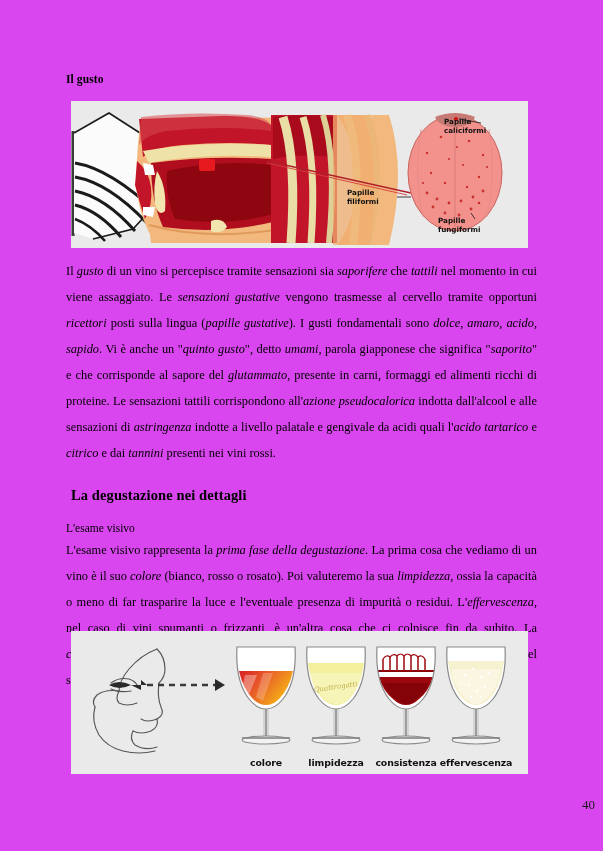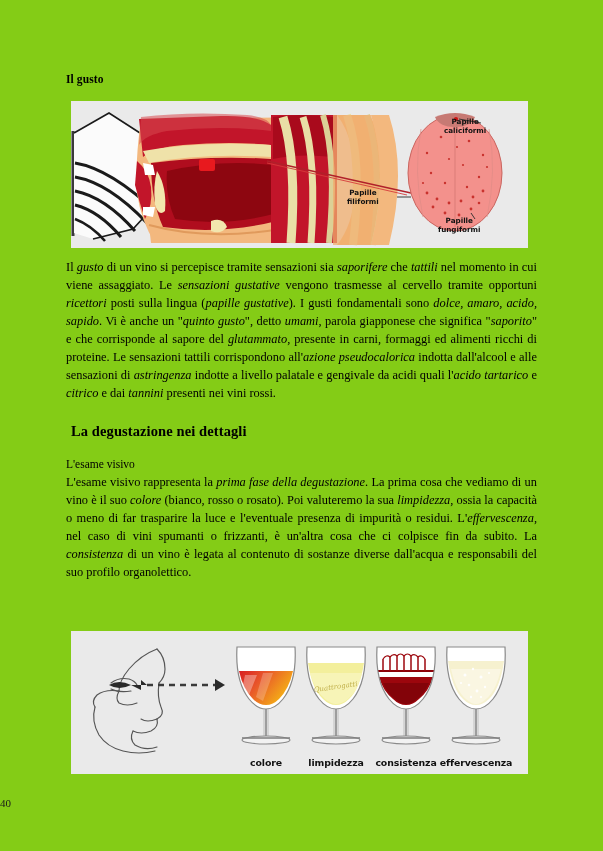--- a/index.html
+++ b/index.html
@@ -11,21 +11,21 @@
     width: 603px;
     height: 851px;
     position: relative;
     font-family: "Liberation Serif", "DejaVu Serif", serif;
     color: #000000;
     overflow: hidden;
   }
   .page {
     position: absolute;
     inset: 0;
-    background: #84cc16;
+    background: #d946ef;
   }
   .content {
     position: absolute;
     left: 66px;
     top: 0;
     width: 471px;
   }
 
   
   .h-section {
@@ -46,21 +46,21 @@
   .h-sub {
     font-size: 11.5px;
     font-weight: normal;
     margin: 0;
     padding: 0;
   }
 
   
   .para {
     font-size: 12.4px;
-    line-height: 18px;
+    line-height: 26px;
     text-align: justify;
     text-justify: inter-word;
     margin: 0;
     hyphens: manual;
   }
   .para i { font-style: italic; }
 
   
   .figure {
     position: absolute;
@@ -81,21 +81,21 @@
   }
 
   
   .fig-label {
     position: absolute;
     font-family: "DejaVu Sans", sans-serif;
     font-size: 7.2px;
     font-weight: bold;
     color: #111111;
     line-height: 8.6px;
-    text-align: center;
+    text-align: left;
     white-space: pre-line;
   }
   #label-caliciformi { left: 373px; top: 17px; }
   #label-filiformi   { left: 276px; top: 88px; }
   #label-fungiformi  { left: 367px; top: 116px; }
 
   
   .glass-cell {
     position: absolute;
     top: 10px;
@@ -115,22 +115,22 @@
     letter-spacing: -0.1px;
   }
   .glass-svg { position: absolute; left: 50%; transform: translateX(-50%); top: 0; }
 
   
   #page-number {
     position: absolute;
     left: 0;
     right: 8px;
     top: 797px;
-    text-align: left;
-    font-size: 11px;
+    text-align: right;
+    font-size: 13px;
     font-family: "Liberation Serif", serif;
     color: #1a1a1a;
   }
 </style>
 </head>
 <body>
 
 <div class="page">
 
   <h2 class="h-section" id="heading-il-gusto">Il gusto</h2>

